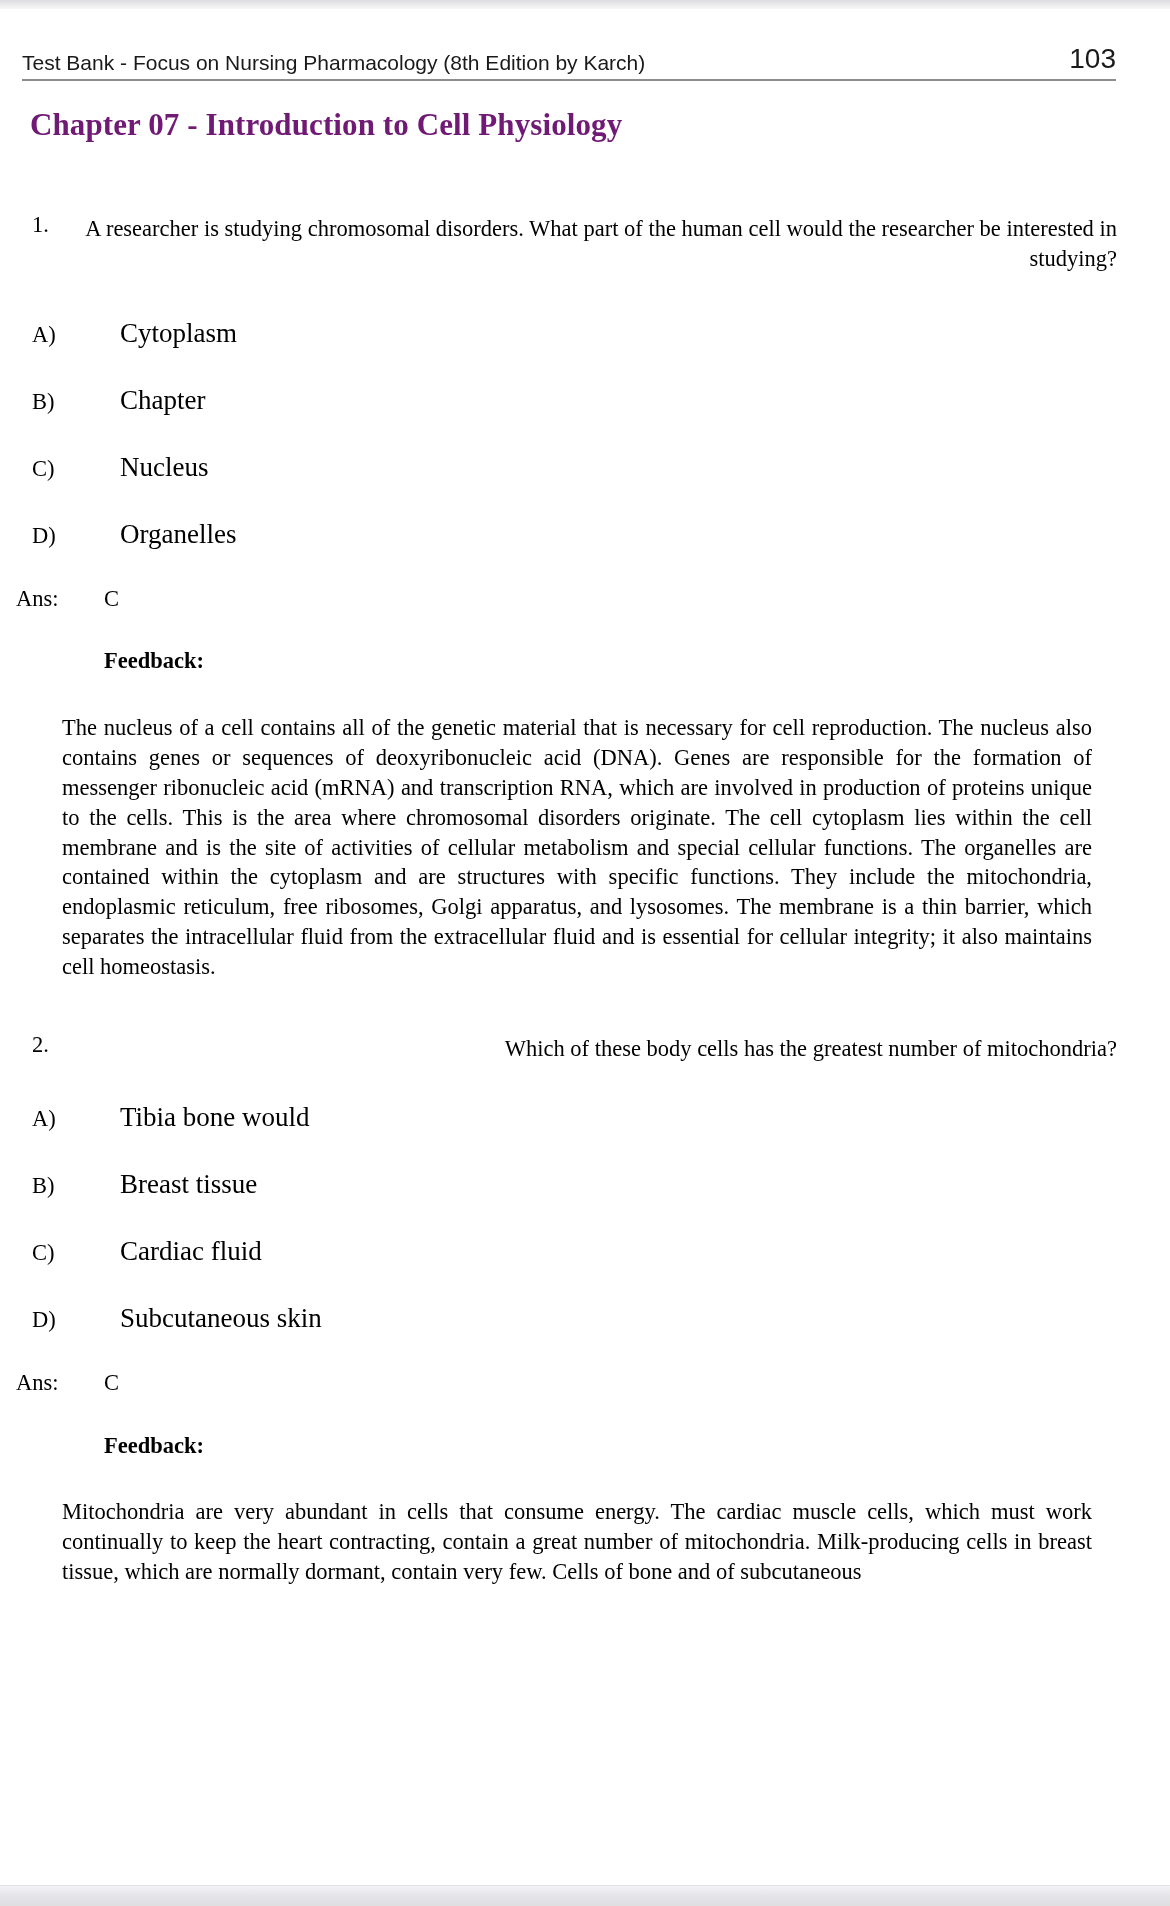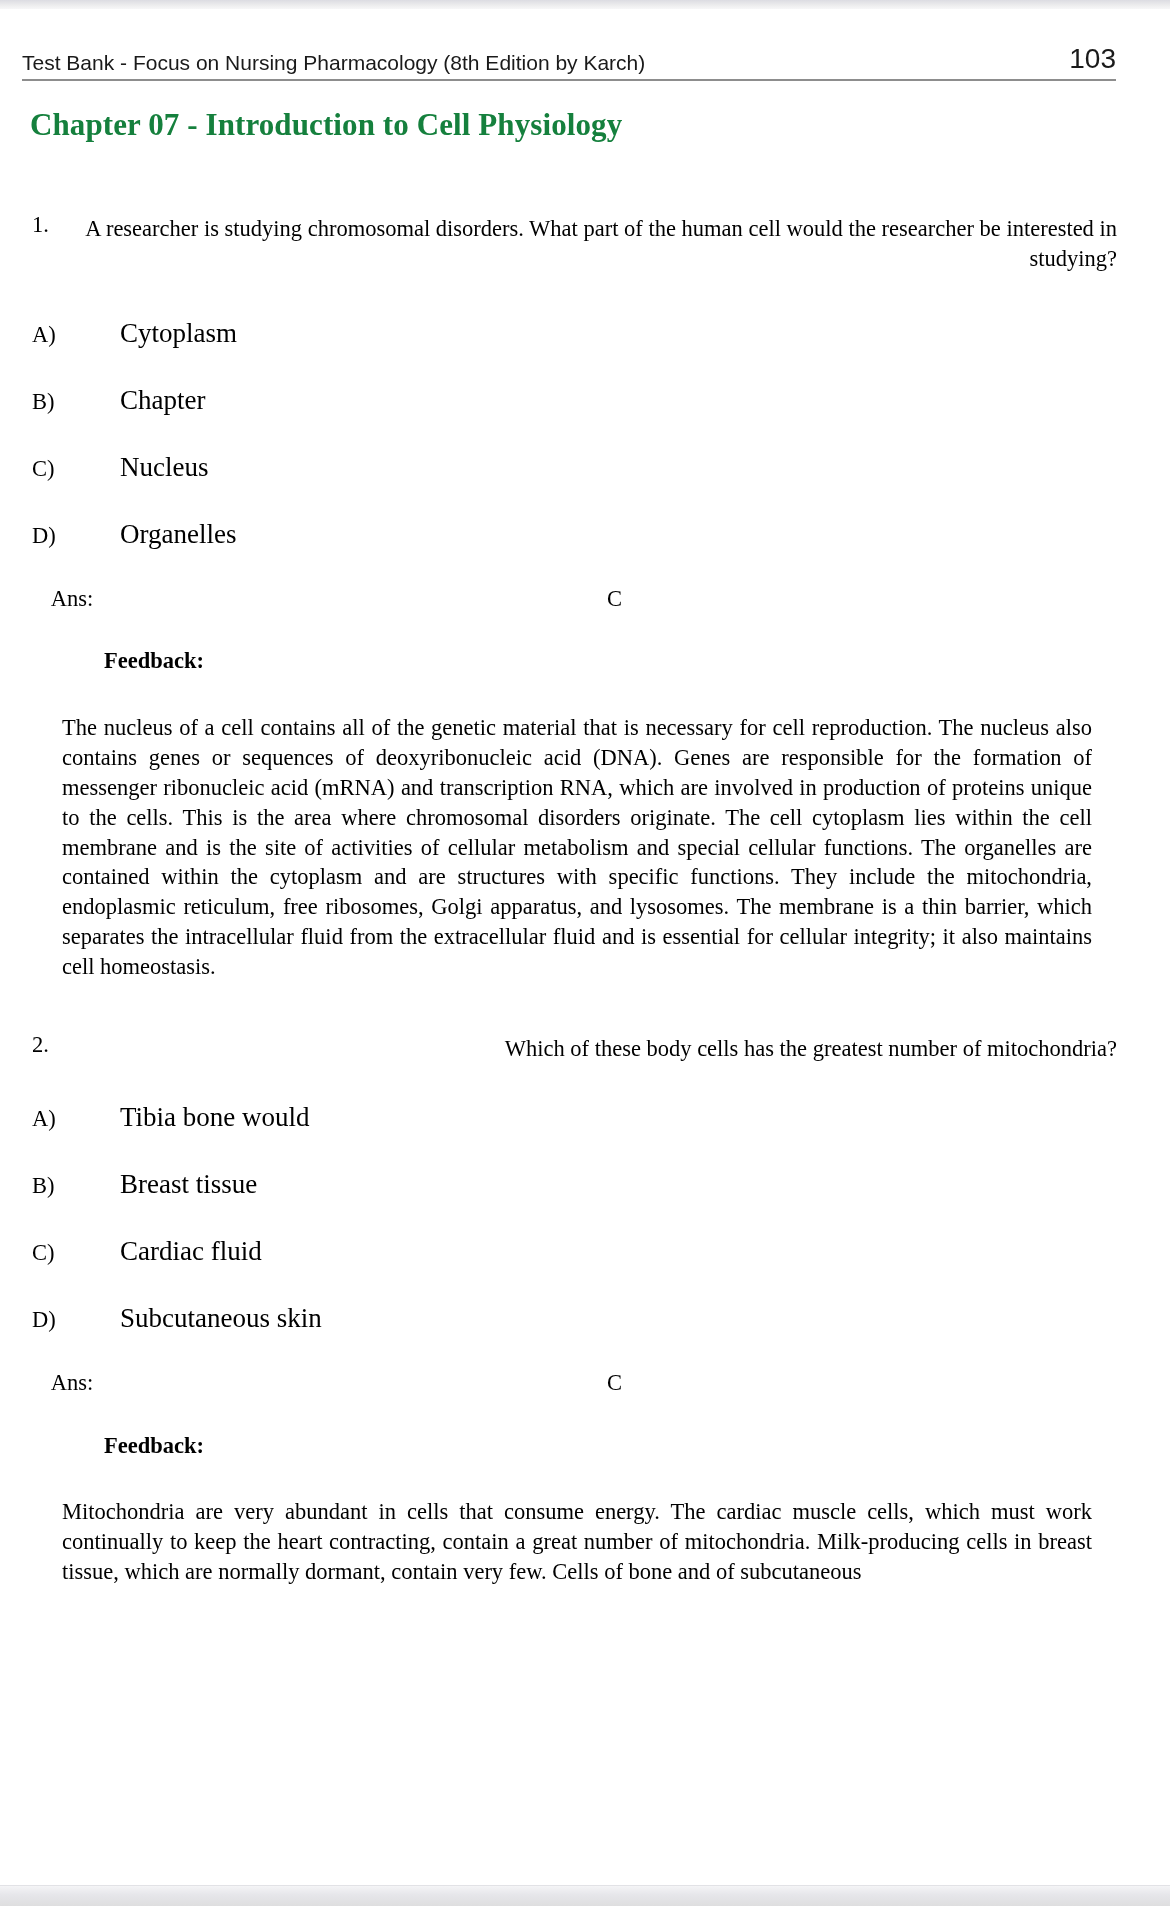--- a/index.html
+++ b/index.html
@@ -70,21 +70,21 @@
 
   
   .chapter-title {
     position: absolute;
     top: 98px;
     left: 30px;
     font-family: "Liberation Serif", "DejaVu Serif", serif;
     font-weight: bold;
     font-size: 31px;
     letter-spacing: 0.1px;
-    color: #15803d;
+    color: #701a75;
     white-space: nowrap;
   }
 
   
   .content {
     position: absolute;
     top: 205px;
     left: 0;
     width: 1170px;
     font-size: 22.5px;
@@ -123,24 +123,23 @@
     font-size: 22.5px;
   }
   .option .opt-text {
     flex: 1 1 auto;
     font-size: 27px;
   }
 
   
   .answer {
     display: flex;
-    margin-left: 28px;
+    margin-left: 16px;
     width: 1085px;
     align-items: baseline;
-    text-align: center;
   }
   .answer .ans-label {
     width: 88px;
     flex: 0 0 88px;
     font-size: 22.5px;
   }
   .answer .ans-value {
     flex: 1 1 auto;
     font-size: 22.5px;
   }

